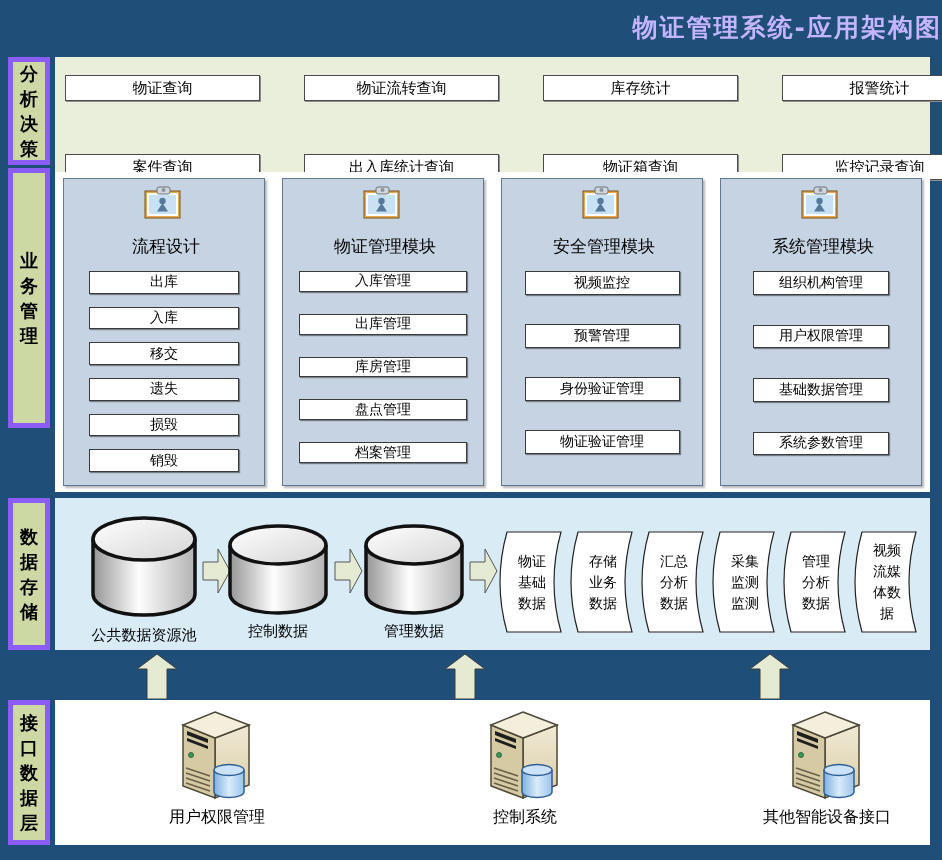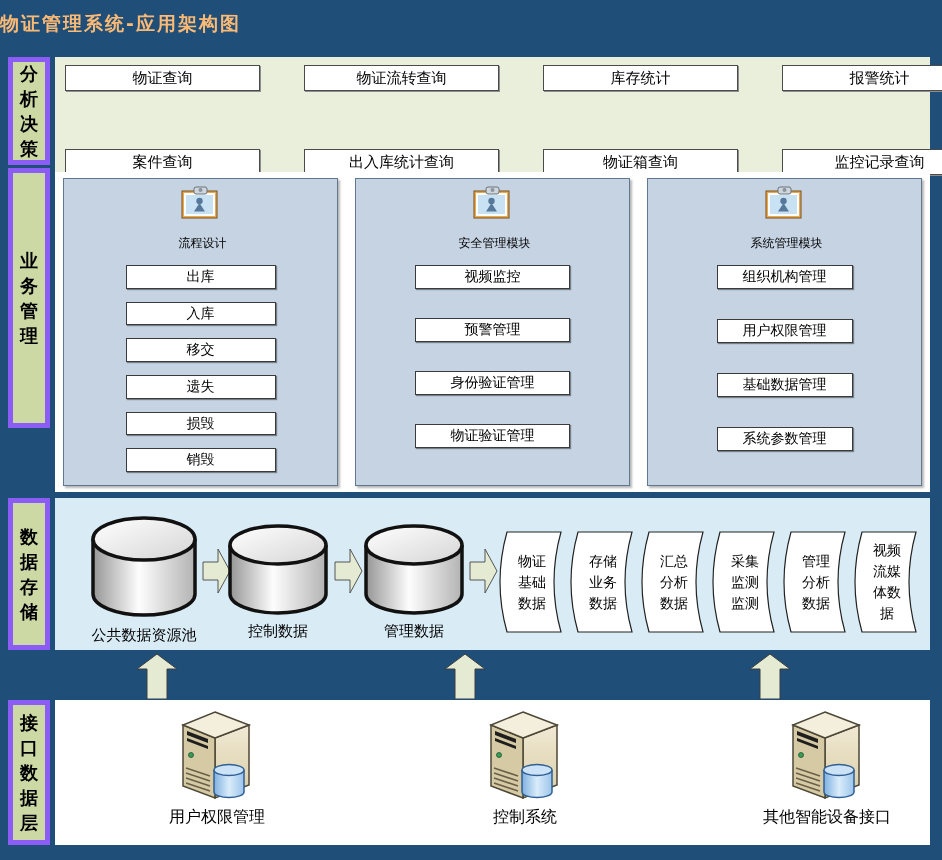--- a/index.html
+++ b/index.html
@@ -1,43 +1,43 @@
 <!DOCTYPE html>
 <html><head>
 <meta charset="utf-8">
 <style>
   html,body{margin:0;padding:0;background:#fff;}
   .page{position:relative;width:942px;height:860px;background:#1f4e79;
         font-family:"DejaVu Sans","Liberation Sans",sans-serif;overflow:hidden;color:#000;}
-  .title{position:absolute;top:11px;left:0;width:100%;text-align:left;color:#fdba74;
-         font-size:19px;font-weight:bold;letter-spacing:2px;}
+  .title{position:absolute;top:11px;left:0;width:100%;text-align:right;color:#c4b5fd;
+         font-size:25px;font-weight:bold;letter-spacing:2px;}
   
   .side-label{position:absolute;left:8px;width:42px;background:#ccd9a4;border:5px solid #8b5cf6;
               display:flex;align-items:center;justify-content:center;box-sizing:border-box;}
   .side-label span{width:1em;word-break:break-all;text-align:center;line-height:1.4;
                    font-size:18px;font-weight:bold;}
   #label-analysis{top:57px;height:108px;}
   #label-business{top:168px;height:260px;}
   #label-storage{top:498px;height:152px;}
   #label-interface{top:700px;height:145px;}
   
   .panel{position:absolute;left:55px;width:875px;box-sizing:border-box;}
   #analysis-panel{top:57px;height:132px;background:#e9efdb;
                   display:grid;grid-template-columns:repeat(4,195px);column-gap:26px;row-gap:16px;
-                  padding:8px 0 0 10px;gap:44px;}
+                  padding:18px 0 0 10px;gap:44px;}
   #business-panel{top:172px;height:320px;background:#ffffff;display:flex;gap:17px;padding:6px 8px;}
   #storage-panel{top:498px;height:152px;background:#d9ecf6;}
   #interface-panel{top:700px;height:145px;background:#ffffff;}
   
   .btn{height:24px;background:#fff;border:1px solid #4a4a4a;box-shadow:1px 1px 0 #8e8e8e;
        display:flex;align-items:center;justify-content:center;font-size:15px;}
   
   .module{flex:1;background:#c5d3e3;border:1px solid #607890;box-shadow:2px 2px 2px rgba(50,50,50,.35);
           display:flex;flex-direction:column;align-items:center;padding-top:7px;box-sizing:border-box;}
-  .module-title{font-size:12px;margin:7px 0 13px 4px;}
+  .module-title{font-size:17px;margin:7px 0 13px 4px;}
   .mitem{height:24px;background:#fff;border:1px solid #3a3a3a;box-shadow:1px 1px 1px rgba(0,0,0,.4);
          display:flex;align-items:center;justify-content:center;font-size:14px;box-sizing:border-box;}
   .m1 .mitem{width:150px;margin-bottom:13px;}
   .m2 .mitem{width:168px;margin-bottom:22px;}
   .m3 .mitem{width:155px;margin-bottom:29px;}
   .m4 .mitem{width:136px;margin-bottom:30px;}
   
   .cyl-group{position:absolute;display:flex;flex-direction:column;align-items:center;}
   #cyl-1{left:33px;top:16px;width:112px;}
   #cyl-2{left:170px;top:24px;width:106px;}
@@ -131,20 +131,38 @@
       </span>
       <div class="module-title">流程设计</div>
       <div class="mitem">出库</div>
       <div class="mitem">入库</div>
       <div class="mitem">移交</div>
       <div class="mitem">遗失</div>
       <div class="mitem">损毁</div>
       <div class="mitem">销毁</div>
     </div>
 
+    <div class="module m2">
+      <span>
+        <svg viewBox="0 0 44 38" width="44" height="38">
+          <rect x="3" y="5" width="35" height="27" fill="#e8a952" stroke="#7a5218" stroke-width="1"></rect>
+          <rect x="6" y="8" width="29" height="21" fill="#c9e2f3" stroke="#ffffff" stroke-width="2"></rect>
+          <rect x="15" y="1" width="13" height="7" rx="2" fill="#cfd6dc" stroke="#6a737c" stroke-width="1"></rect>
+          <circle cx="21.5" cy="4" r="2" fill="#8a949e"></circle>
+          <circle cx="20.5" cy="15" r="3.2" fill="#56789a"></circle>
+          <path d="M20.5,17 L15,25.5 L26,25.5 Z" fill="#56789a"></path>
+        </svg>
+      </span>
+      <div class="module-title">物证管理模块</div>
+      <div class="mitem">入库管理</div>
+      <div class="mitem">出库管理</div>
+      <div class="mitem">库房管理</div>
+      <div class="mitem">盘点管理</div>
+      <div class="mitem">档案管理</div>
+    </div>
 
     <div class="module m3">
       <span>
         <svg viewBox="0 0 44 38" width="44" height="38">
           <rect x="3" y="5" width="35" height="27" fill="#e8a952" stroke="#7a5218" stroke-width="1"></rect>
           <rect x="6" y="8" width="29" height="21" fill="#c9e2f3" stroke="#ffffff" stroke-width="2"></rect>
           <rect x="15" y="1" width="13" height="7" rx="2" fill="#cfd6dc" stroke="#6a737c" stroke-width="1"></rect>
           <circle cx="21.5" cy="4" r="2" fill="#8a949e"></circle>
           <circle cx="20.5" cy="15" r="3.2" fill="#56789a"></circle>
           <path d="M20.5,17 L15,25.5 L26,25.5 Z" fill="#56789a"></path>

